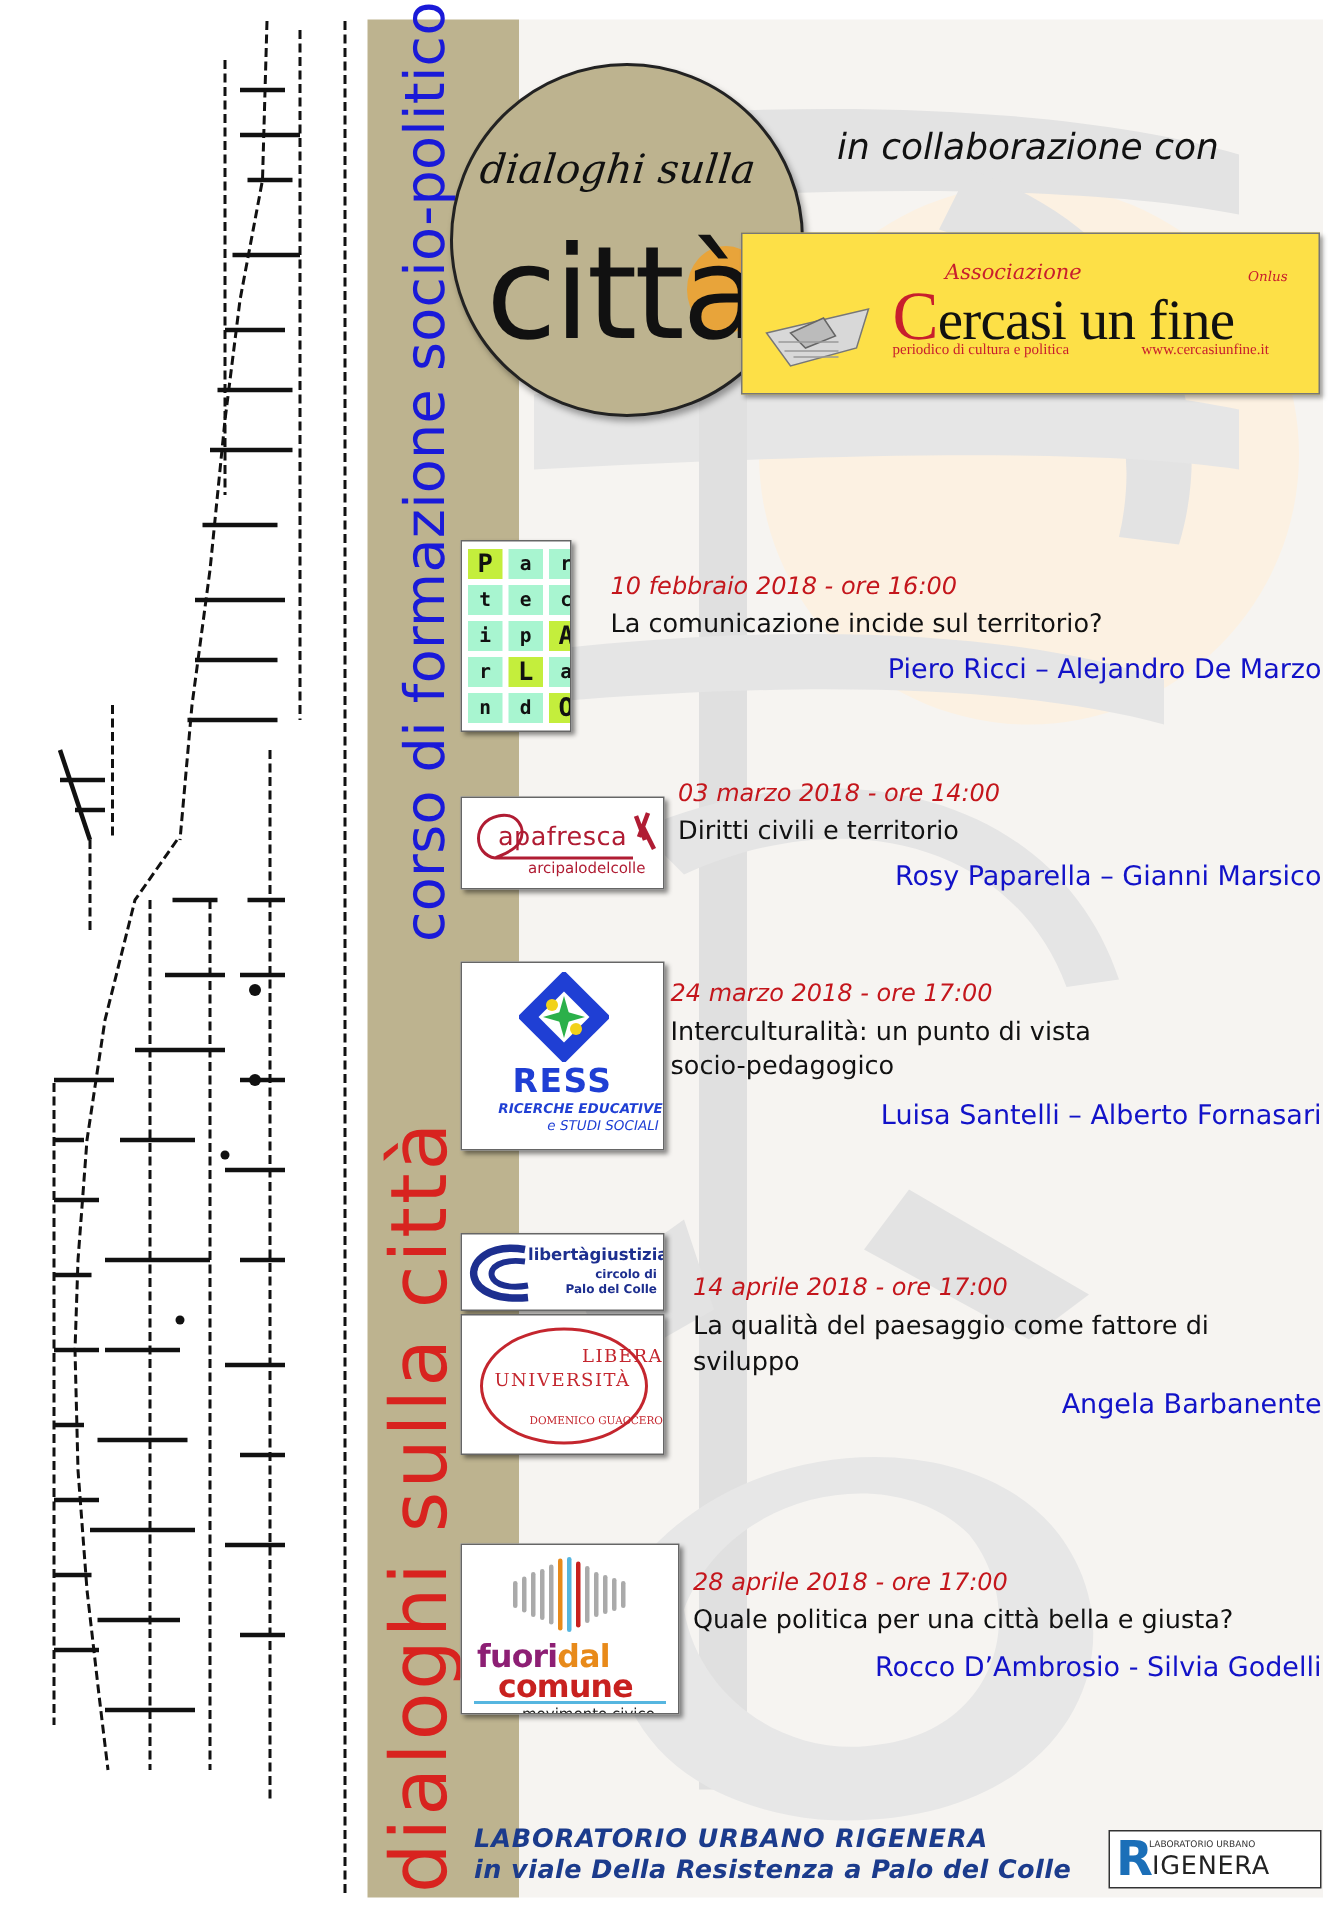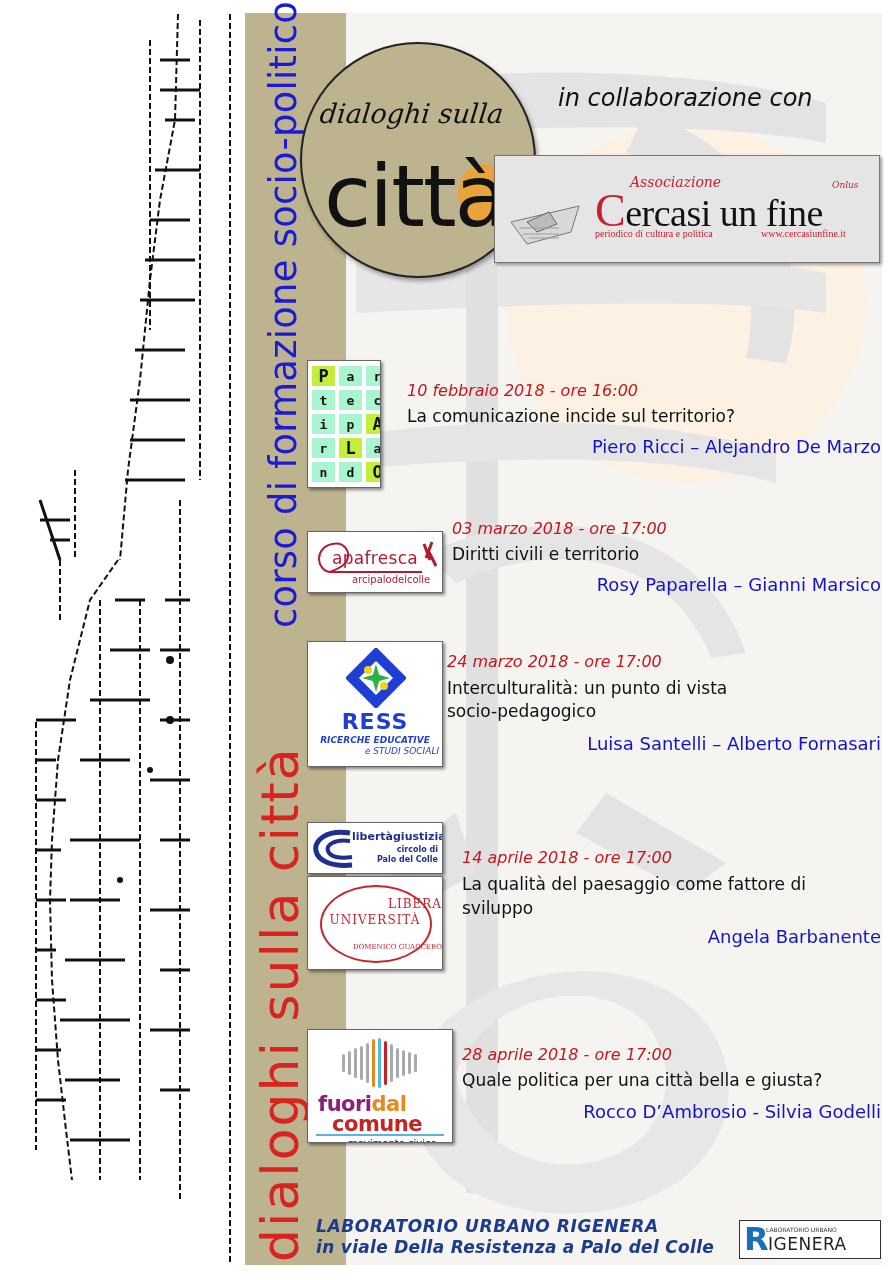--- a/index.html
+++ b/index.html
@@ -28,40 +28,40 @@
       border-radius: 50%; background: #bdb38f; border: 2px solid #222;
       box-shadow: 2px 3px 4px rgba(0,0,0,0.35);
     }
     .circle-top { position: absolute; left: 18px; top: 54px; font-family: "DejaVu Serif", serif; font-style: italic; font-size: 27px; color: #111; transform: skewX(-6deg); }
     .circle-big { position: absolute; left: 22px; top: 82px; font-family: "DejaVu Sans", sans-serif; font-size: 86px; color: #111; font-weight: normal; letter-spacing: -2px; margin-top: 20px; }
     .circle-orange { position: absolute; left: 156px; top: 120px; width: 52px; height: 58px; border-radius: 50%; background: #e8a43a; }
 
     .collab { position: absolute; left: 558px; top: 84px; font-size: 24px; font-style: italic; color: #111; text-align: center; }
 
     
-    .cercasi { position: absolute; left: 494px; top: 155px; width: 386px; height: 108px; background: #e5e5e5; border: 1px solid #777; box-shadow: 2px 2px 3px rgba(0,0,0,0.35); }
+    .cercasi { position: absolute; left: 494px; top: 155px; width: 386px; height: 108px; background: #fde047; border: 1px solid #777; box-shadow: 2px 2px 3px rgba(0,0,0,0.35); }
     .c-assoc { position: absolute; left: 135px; top: 18px; font-family: "DejaVu Serif", serif; font-style: italic; font-size: 14px; color: #c81e2d; }
     .c-onlus { position: absolute; left: 337px; top: 24px; font-family: "DejaVu Serif", serif; font-style: italic; font-size: 9px; color: #c81e2d; }
     .c-title { position: absolute; left: 100px; top: 28px; font-family: "Liberation Serif", serif; font-size: 38px; color: #111; letter-spacing: -0.5px; }
     .c-title .bigc { color: #c81e2d; font-size: 46px; }
     .c-sub { position: absolute; left: 100px; top: 72px; font-family: "Liberation Serif", serif; font-size: 10px; color: #c81e2d; }
     .c-url { position: absolute; left: 266px; top: 72px; font-family: "Liberation Serif", serif; font-size: 10px; color: #c81e2d; }
     .c-boat { position: absolute; left: 14px; top: 46px; width: 80px; height: 44px; }
 
     
     .logo { position: absolute; background: #fff; border: 1px solid #666; box-shadow: 2px 2px 3px rgba(0,0,0,0.45); overflow: hidden; }
     .pl-grid { display: grid; grid-template-columns: repeat(3, 23px); grid-auto-rows: 20px; gap: 4px; padding: 5px 4px; }
     .pl-cell { background: #a8f5d0; font-family: "DejaVu Sans Mono", monospace; font-size: 13px; font-weight: bold; color: #111; display: flex; align-items: center; justify-content: center; }
     .pl-cell.hl { background: #c4ee3c; font-size: 17px; }
 
     .apa-name { position: absolute; left: 24px; top: 16px; font-size: 17px; color: #b01c33; letter-spacing: 0.3px; }
     .apa-sub { position: absolute; left: 44px; top: 42px; font-size: 10px; color: #b01c33; }
 
     .ress-name { position: absolute; left: 0; width: 100%; top: 67px; text-align: center; font-size: 22px; font-weight: bold; color: #1f3fd4; letter-spacing: 1px; }
-    .ress-sub1 { position: absolute; left: 0; width: 100%; top: 93px; text-align: center; font-size: 9px; font-weight: bold; font-style: italic; color: #1f3fd4; }
+    .ress-sub1 { position: absolute; left: 12px; width: 100%; top: 93px; text-align: center; font-size: 9px; font-weight: bold; font-style: italic; color: #1f3fd4; }
     .ress-sub2 { position: absolute; left: 0; width: 100%; top: 104px; text-align: center; font-size: 9px; font-weight: normal; font-style: italic; color: #1f3fd4; margin-left: 27px; }
 
     .lg-name { position: absolute; left: 44px; top: 7px; font-size: 11px; font-weight: bold; color: #1d2f8f; }
     .lg-sub1 { position: absolute; right: 4px; top: 22px; font-size: 8px; font-weight: bold; color: #1d2f8f; }
     .lg-sub2 { position: absolute; right: 4px; top: 32px; font-size: 8px; font-weight: bold; color: #1d2f8f; }
 
     .lu-oval { position: absolute; left: 12px; top: 8px; width: 112px; height: 78px; border: 2px solid #c4262e; border-radius: 50%; }
     .lu-1 { position: absolute; left: 0; width: 100%; top: 20px; text-align: right; font-family: "DejaVu Serif", serif; font-size: 12px; color: #c4262e; letter-spacing: 1px; }
     .lu-2 { position: absolute; left: 0; width: 100%; top: 36px; text-align: center; font-family: "DejaVu Serif", serif; font-size: 12px; color: #c4262e; letter-spacing: 1px; }
     .lu-3 { position: absolute; left: 0; width: 100%; top: 66px; text-align: right; font-family: "DejaVu Serif", serif; font-size: 7px; color: #c4262e; }
@@ -179,21 +179,21 @@
 <div class="ev-spk" style="right:15px;top:436px;">Piero Ricci – Alejandro De Marzo</div>
 
 <div class="logo" style="left:307px;top:531px;width:136px;height:62px;">
   <svg style="position:absolute;left:4px;top:4px;" width="128" height="54" viewBox="0 0 128 54">
     <path d="M18 36 C 4 34, 2 12, 20 8 C 32 5, 40 16, 34 26 C 30 32, 22 34, 18 36 L 110 36" fill="none" stroke="#b01c33" stroke-width="2"></path>
     <path d="M112 8 L118 24 M120 6 L114 22 M116 14 L124 30" stroke="#b01c33" stroke-width="3"></path>
   </svg>
   <div class="apa-name">apafresca</div>
   <div class="apa-sub">arcipalodelcolle</div>
 </div>
-<div class="ev-date" style="left:452px;top:519px;">03 marzo 2018 - ore 17:00</div>
+<div class="ev-date" style="left:452px;top:519px;">03 marzo 2018 - ore 14:00</div>
 <div class="ev-title" style="left:452px;top:543px;">Diritti civili e territorio</div>
 <div class="ev-spk" style="right:15px;top:574px;">Rosy Paparella – Gianni Marsico</div>
 
 <div class="logo" style="left:307px;top:641px;width:136px;height:126px;">
   <svg style="position:absolute;left:38px;top:6px;" width="60" height="60" viewBox="0 0 60 60">
     <rect x="8" y="8" width="44" height="44" fill="#1f3fd4" transform="rotate(45 30 30)"></rect>
     <rect x="18" y="18" width="24" height="24" fill="#fff" transform="rotate(45 30 30)"></rect>
     <path d="M30 16 L34 30 L30 44 L26 30 Z" fill="#2bb04a"></path>
     <path d="M16 30 L30 26 L44 30 L30 34 Z" fill="#2bb04a"></path>
     <circle cx="22" cy="22" r="4" fill="#f2d21a"></circle>

